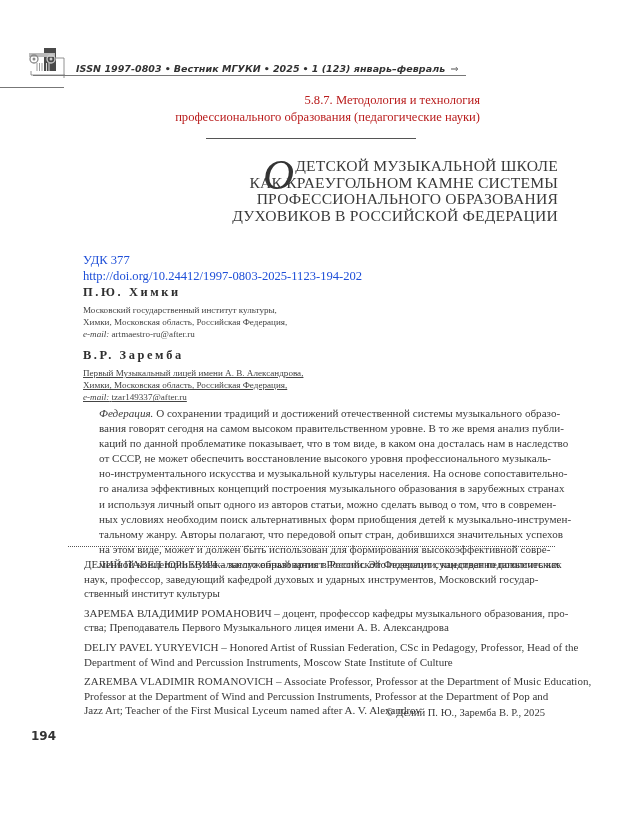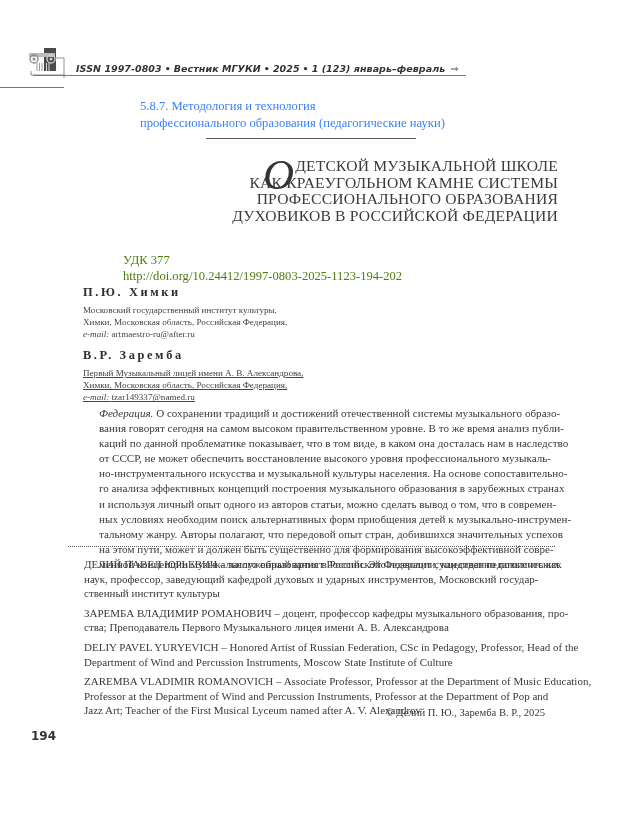--- a/index.html
+++ b/index.html
@@ -51,26 +51,26 @@
       white-space: nowrap;
       letter-spacing: 0.05px;
     }
     .journal-line .sep { font-style: normal; margin: 0 3px; }
     .journal-line .arrow { font-weight: normal; font-style: normal; color: #555; margin-left: 2px; }
 
     
     .rubric {
       position: absolute;
       left: 140px;
-      top: 98px;
+      top: 92px;
       width: 340px;
-      text-align: left;
+      text-align: right;
       font-size: 12.6px;
       line-height: 17px;
-      color: #3b82f6;
+      color: #b91c1c;
     }
     .rubric-rule {
       position: absolute;
       left: 206px;
       top: 138px;
       width: 210px;
       height: 1px;
       background: #555;
     }
 
@@ -97,22 +97,21 @@
     }
     .title-line { display: block; white-space: nowrap; }
 
     
     .meta {
       position: absolute;
       left: 83px;
       top: 252px;
       font-size: 12.6px;
       line-height: 16px;
-      color: #4d7c0f;
-      margin-left: 40px;
+      color: #1d4ed8;
     }
     .author-name {
       position: absolute;
       left: 83px;
       font-weight: bold;
       font-size: 12.4px;
       letter-spacing: 2.6px;
       color: #2e2e2e;
     }
     .author-aff {
@@ -237,34 +236,34 @@
 <div class="author-aff" style="top:304px;">
   <div>Московский государственный институт культуры,</div>
   <div>Химки, Московская область, Российская Федерация,</div>
   <div><span class="em-label">e-mail:</span> <span>artmaestro-ru@after.ru</span></div>
 </div>
 
 <div class="author-name" style="top:348px;">В.Р. Заремба</div>
 <div class="author-aff" style="top:367px;text-decoration:underline;">
   <div>Первый Музыкальный лицей имени А. В. Александрова,</div>
   <div>Химки, Московская область, Российская Федерация,</div>
-  <div><span class="em-label">e-mail:</span> <span>tzar149337@named.ru</span></div>
+  <div><span class="em-label">e-mail:</span> <span>tzar149337@after.ru</span></div>
 </div>
 
 <div class="abstract">
   <span class="abstract-line"><span class="label">Федерация.</span><span> О сохранении традиций и достижений отечественной системы музыкального образо-</span></span>
   <span class="abstract-line">вания говорят сегодня на самом высоком правительственном уровне. В то же время анализ публи-</span>
   <span class="abstract-line">каций по данной проблематике показывает, что в том виде, в каком она досталась нам в наследство</span>
   <span class="abstract-line">от СССР, не может обеспечить восстановление высокого уровня профессионального музыкаль-</span>
   <span class="abstract-line">но-инструментального искусства и музыкальной культуры населения. На основе сопоставительно-</span>
   <span class="abstract-line">го анализа эффективных концепций построения музыкального образования в зарубежных странах</span>
   <span class="abstract-line">и используя личный опыт одного из авторов статьи, можно сделать вывод о том, что в современ-</span>
   <span class="abstract-line">ных условиях необходим поиск альтернативных форм приобщения детей к музыкально-инструмен-</span>
   <span class="abstract-line">тальному жанру. Авторы полагают, что передовой опыт стран, добившихся значительных успехов</span>
-  <span class="abstract-line">на этом пути, может и должен быть существенно для формирования высокоэффективной совре-</span>
+  <span class="abstract-line">на этом виде, может и должен быть использован для формирования высокоэффективной совре-</span>
   <span class="abstract-line last">менной концепции музыкального образования в России. Это позволит существенно повысить как</span>
 </div>
 
 <div class="dotted-sep"></div>
 
 <div class="bios">
   <div class="bio">
     <span class="bio-line">ДЕЛИЙ ПАВЕЛ ЮРЬЕВИЧ – заслуженный артист Российской Федерации, кандидат педагогических</span>
     <span class="bio-line">наук, профессор, заведующий кафедрой духовых и ударных инструментов, Московский государ-</span>
     <span class="bio-line">ственный институт культуры</span>

